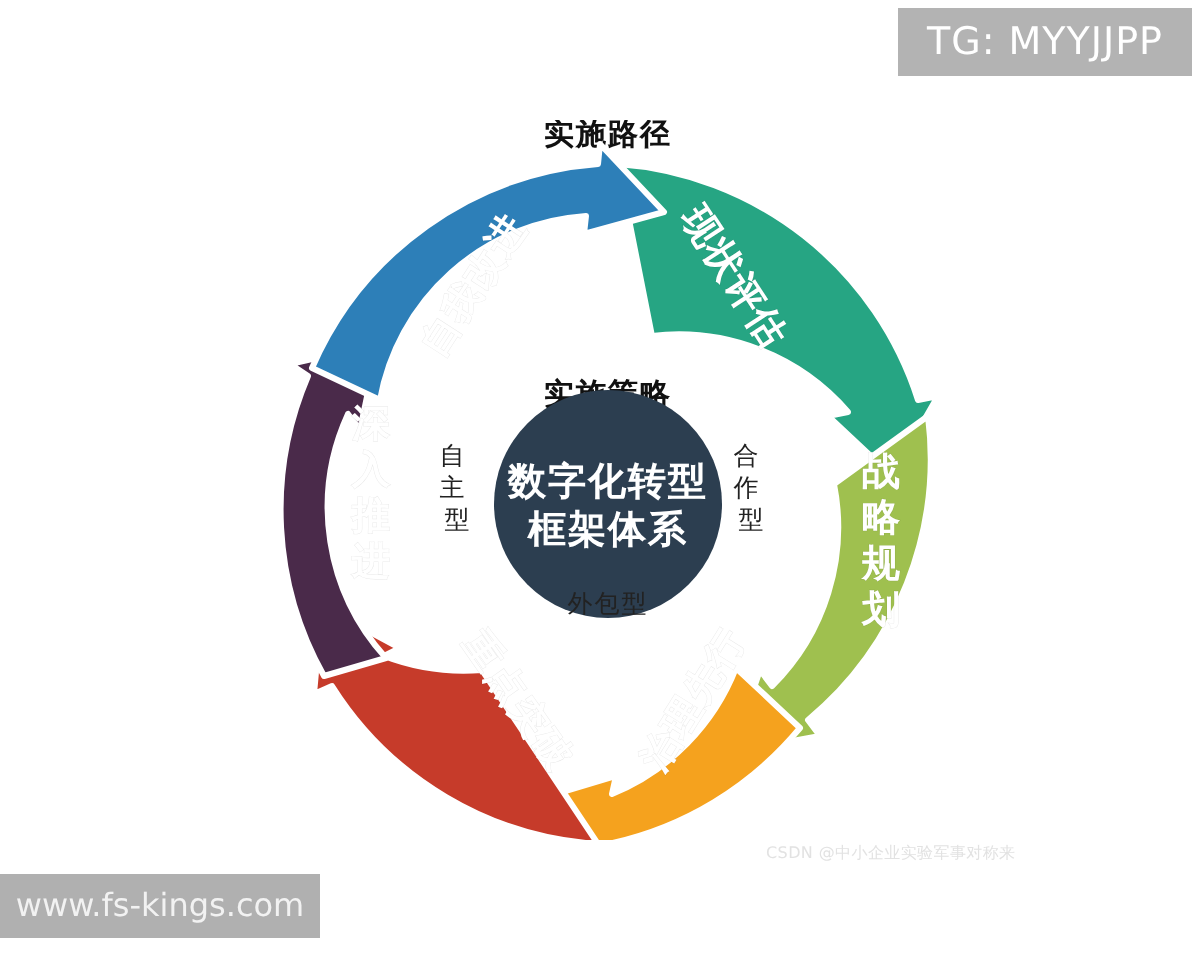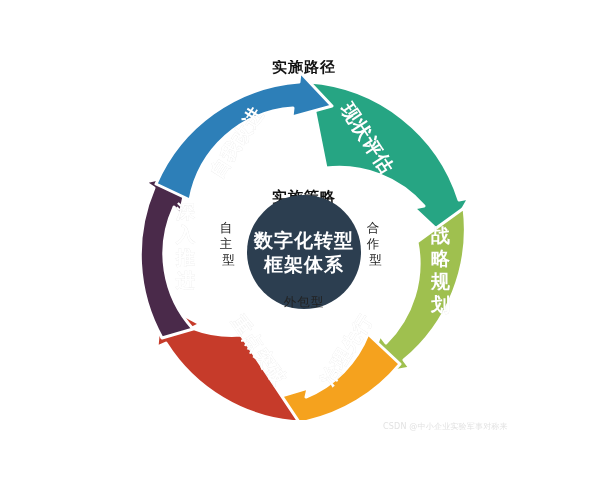--- a/index.html
+++ b/index.html
@@ -157,15 +157,17 @@
         <tspan x="272" dy="0">合</tspan>
         <tspan x="272" dy="16">作</tspan>
         <tspan x="272" dy="16">型</tspan>
       </text>
       <text class="small-type" x="200" y="246" text-anchor="middle">外包型</text>
     </svg>
   </div>
 
   <div class="wm-csdn">CSDN @中小企业实验军事对称来</div>
 
+  <div class="wm-tg">TG: MYYJJPP</div>
 
+  <div class="wm-site">www.fs-kings.com</div>
 
 </div>
 
 </body></html>

